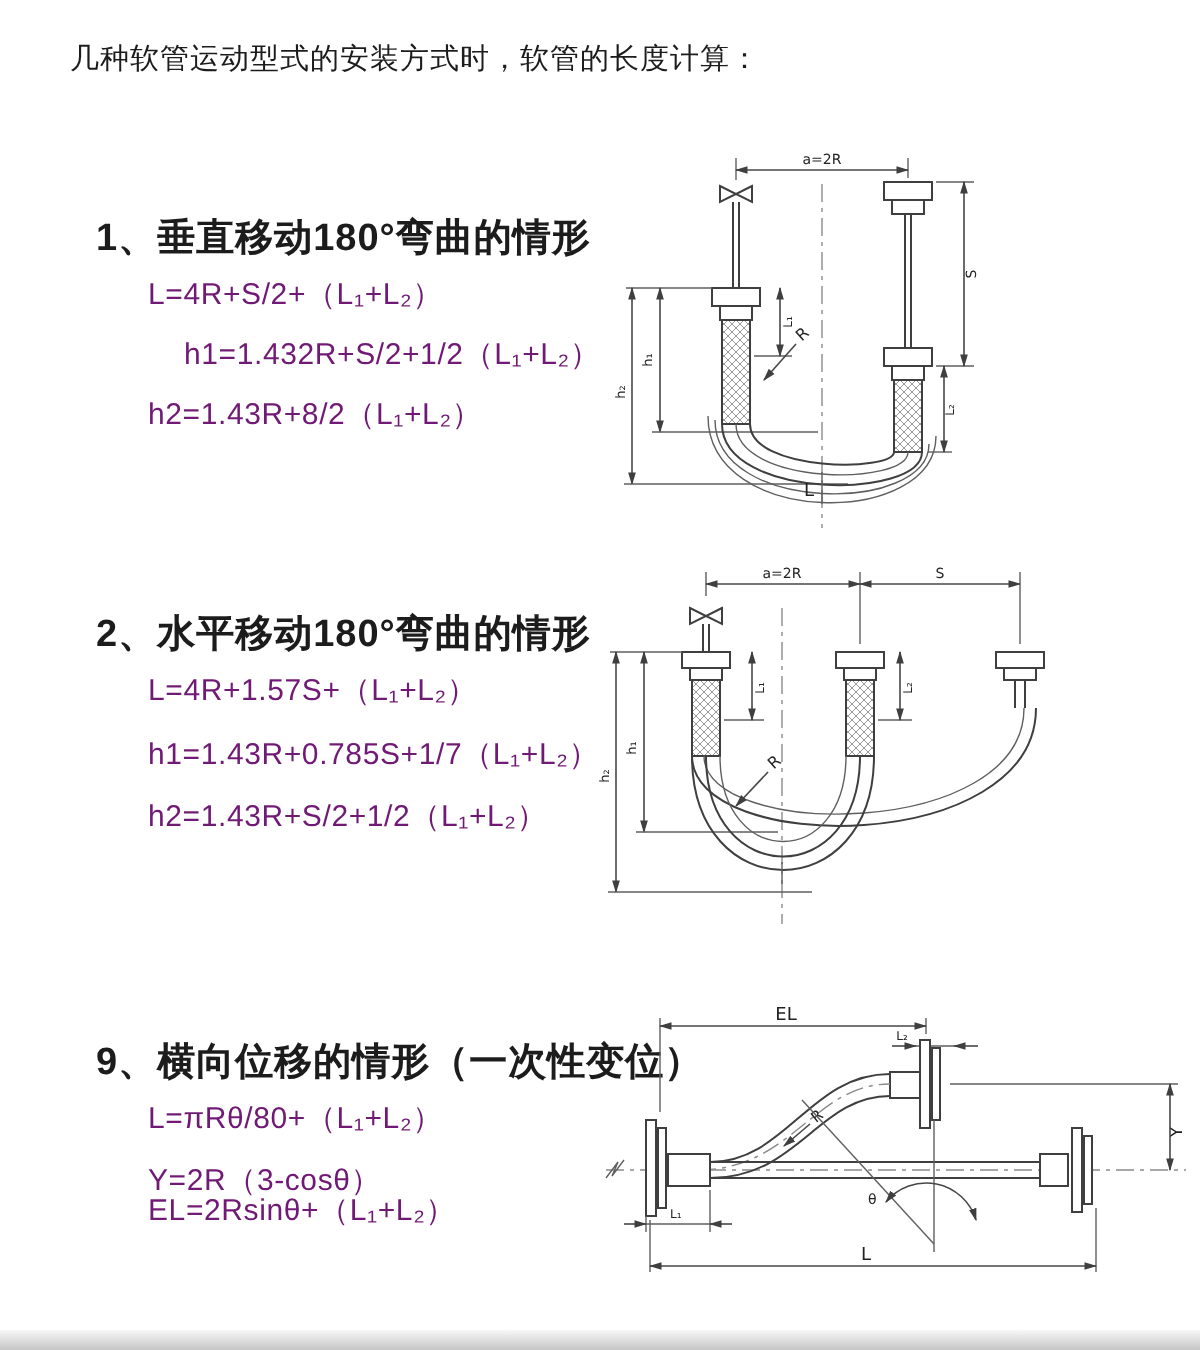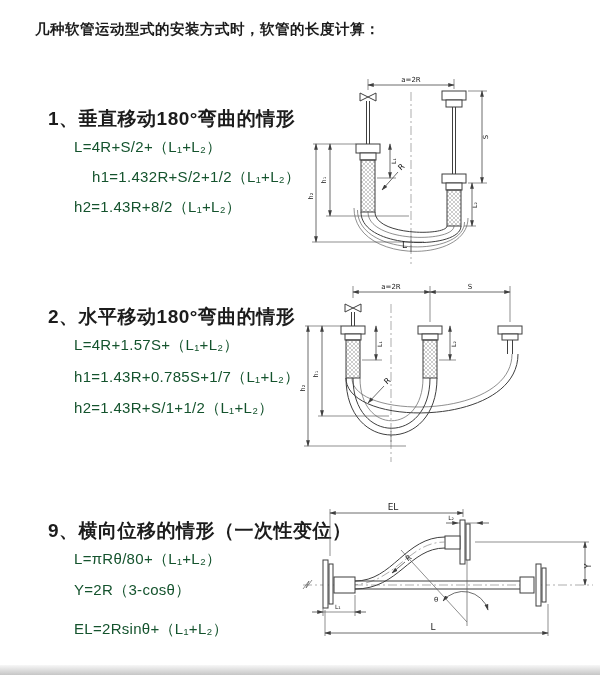--- a/index.html
+++ b/index.html
@@ -1,22 +1,22 @@
 <!DOCTYPE html>
 <html><head>
 <meta charset="utf-8">
 <style>
   html,body{margin:0;padding:0;}
   body{
     width:600px;height:675px;position:relative;background:#ffffff;
     font-family:"Liberation Sans","DejaVu Sans",sans-serif;color:#1c1c1c;overflow:hidden;
   }
-  .title{position:absolute;left:35px;top:20px;font-size:14.5px;font-weight:bold;letter-spacing:.5px;white-space:nowrap;}
+  .title{position:absolute;left:35px;top:20px;font-size:14.5px;font-weight:normal;letter-spacing:.5px;white-space:nowrap;}
   .heading{position:absolute;font-size:19px;font-weight:bold;letter-spacing:.5px;white-space:nowrap;}
-  .formula{position:absolute;font-size:15px;letter-spacing:.3px;white-space:nowrap;color:#14532d;text-align:center;}
+  .formula{position:absolute;font-size:15px;letter-spacing:.3px;white-space:nowrap;color:#701a75;text-align:center;}
   .diagram{position:absolute;overflow:visible;}
   .ln{stroke:#3f3f3f;stroke-width:1;fill:none;}
   .th{stroke:#5f5f5f;stroke-width:.7;fill:none;}
   .dim{stroke:#474747;stroke-width:.8;fill:none;}
   .cl{stroke:#8a8a8a;stroke-width:.7;fill:none;stroke-dasharray:9 3 2 3;}
   .fl{fill:#ffffff;stroke:#3f3f3f;stroke-width:1;}
   .hxr{stroke:#3f3f3f;stroke-width:1;}
   svg text{fill:#222;font-family:"DejaVu Sans",sans-serif;}
   .bottom-edge{position:absolute;left:0;top:665px;width:600px;height:10px;
     background:linear-gradient(#f7f7f7,#c6c6c6);}
@@ -99,21 +99,21 @@
 
       <line class="th" x1="105" y1="170" x2="105" y2="186"></line>
       <text x="96" y="182" font-size="9">L</text>
     </svg>
   </section>
 
   <section>
     <div class="heading" style="left:48px;top:304px">2、水平移动180°弯曲的情形</div>
     <div class="formula" style="left:74px;top:336px">L=4R+1.57S+（L₁+L₂）</div>
     <div class="formula" style="left:74px;top:368px">h1=1.43R+0.785S+1/7（L₁+L₂）</div>
-    <div class="formula" style="left:74px;top:399px">h2=1.43R+S/1+1/2（L₁+L₂）</div>
+    <div class="formula" style="left:74px;top:399px">h2=1.43R+S/2+1/2（L₁+L₂）</div>
 
     <svg class="diagram" style="left:298px;top:276px" width="300" height="195" viewBox="0 0 300 195">
       <defs>
         <pattern id="hx2" width="4" height="4" patternUnits="userSpaceOnUse">
           <path d="M0 4L4 0M0 0L4 4" stroke="#8d8d8d" stroke-width="0.45"></path>
         </pattern>
         <marker id="ar2" viewBox="0 0 10 10" refX="9" refY="5" markerWidth="8" markerHeight="8" orient="auto-start-reverse">
           <path d="M0 2L10 5L0 8z" fill="#3f3f3f"></path>
         </marker>
       </defs>
@@ -169,21 +169,21 @@
       <text transform="rotate(-42 91 107)" x="91" y="107" text-anchor="middle" font-size="8">R</text>
 
       <line class="th" x1="93" y1="155" x2="93" y2="166"></line>
     </svg>
   </section>
 
   <section>
     <div class="heading" style="left:48px;top:518px">9、横向位移的情形（一次性变位）</div>
     <div class="formula" style="left:74px;top:550px">L=πRθ/80+（L₁+L₂）</div>
     <div class="formula" style="left:74px;top:581px">Y=2R（3-cosθ）</div>
-    <div class="formula" style="left:74px;top:620px">EL=2Rsinθ+（L₁+L₂）</div>
+    <div class="formula" style="left:74px;top:596px">EL=2Rsinθ+（L₁+L₂）</div>
 
     <svg class="diagram" style="left:293px;top:500px" width="305" height="150" viewBox="0 0 305 150">
       <defs>
         <marker id="ar3" viewBox="0 0 10 10" refX="9" refY="5" markerWidth="8" markerHeight="8" orient="auto-start-reverse">
           <path d="M0 2L10 5L0 8z" fill="#3f3f3f"></path>
         </marker>
       </defs>
 
       <line class="cl" x1="10" y1="85" x2="300" y2="85"></line>
       <path class="th" d="M10 89L16 81L13 88L19 80"></path>

